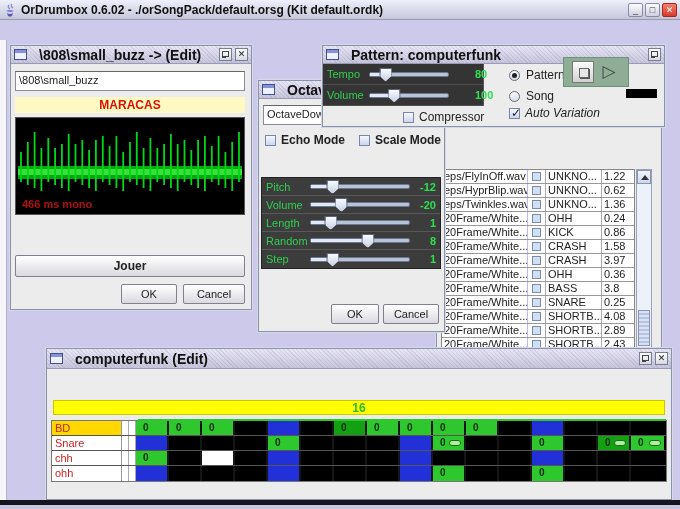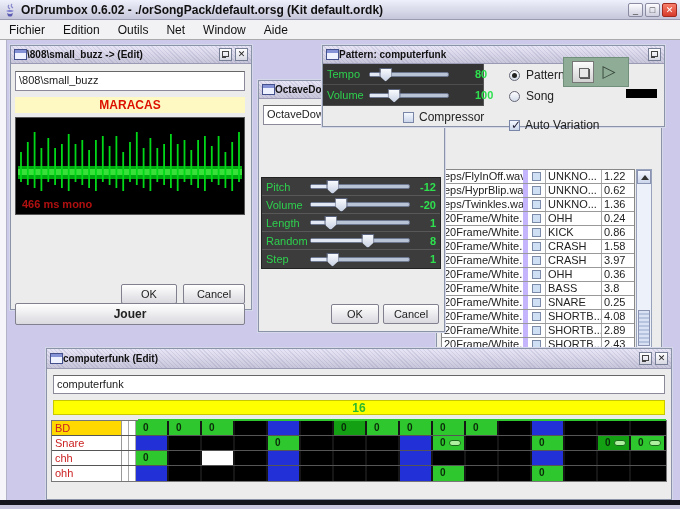--- a/index.html
+++ b/index.html
@@ -25,42 +25,42 @@
   .left-strip { position:absolute; left:0; top:0; width:7px; height:460px; background:#f6f6fa; border-right:1px solid #b2b2c8; }
   .bottom-dark { position:absolute; left:0; top:500px; width:680px; height:5px; background:#15151e; }
   .bottom-light { position:absolute; left:0; top:505px; width:680px; height:4px; background:#c9c6e0; }
 
   
   .frame { position:absolute; background:#ececec; border:1px solid #8a93a8; box-shadow:0 0 0 1px #d4d8e8; }
   .ftitle { height:18px; background:linear-gradient(#e8e6f6,#c8c6da); border-bottom:1px solid #9a9ab4;
     display:flex; align-items:center; padding:0 3px; position:relative;
     background-image:repeating-linear-gradient(45deg, rgba(80,80,130,.12) 0 1px, transparent 1px 3px),
                      linear-gradient(#e8e6f6,#c8c6da); }
-  .ftitle .ttl { font-size:10px; font-weight:bold; color:#111; margin-left:0; white-space:nowrap; flex:1; overflow:hidden; }
+  .ftitle .ttl { font-size:14px; font-weight:bold; color:#111; margin-left:12px; white-space:nowrap; flex:1; overflow:hidden; }
   .ficon { width:13px; height:11px; border:1px solid #44508c; background:#eef1ff; position:relative; flex:none; }
   .ficon::before { content:""; position:absolute; left:0; top:0; right:0; height:3px; background:#8593d6; }
   .fbtn { width:13px; height:13px; border:1px solid #777f96; background:linear-gradient(#fff,#d8d8e4);
     margin-left:3px; position:relative; flex:none; }
   .fbtn.rest::before { content:""; position:absolute; right:2px; top:2px; width:5px; height:4px; border:1px solid #444; }
   .fbtn.rest::after { content:""; position:absolute; left:2px; bottom:2px; width:4px; height:1px; background:#444; }
   .fbtn.close { font-size:9px; font-weight:bold; color:#222; text-align:center; line-height:11px; }
 
   .tfield { background:#fff; border:1px solid #8a8a9a; border-top-color:#666; font-size:11px; color:#222;
     padding:2px 3px; white-space:nowrap; overflow:hidden; }
   .btn { background:linear-gradient(#ffffff,#d9d9df); border:1px solid #80808f; border-radius:2px;
     font-size:11px; color:#222; text-align:center; }
 
   
   .f-sample { left:10px; top:5px; width:242px; height:265px; z-index:20; }
   .f-sample .tfield { position:absolute; left:4px; top:25px; width:230px; height:20px; }
   .banner { position:absolute; left:4px; top:51px; width:230px; height:16px; background:#fef9c3;
     color:#dd1100; font-weight:bold; font-size:12px; text-align:center; line-height:16px; }
   .wavebox { position:absolute; left:4px; top:71px; width:230px; height:98px; background:#000; border:1px solid #555; }
   .wavedur { position:absolute; left:6px; bottom:4px; color:#b01010; font-size:11px; font-weight:bold; }
-  .jouer { position:absolute; left:4px; top:209px; width:230px; height:22px; font-weight:bold; font-size:12px; line-height:20px;margin-top:48px; }
+  .jouer { position:absolute; left:4px; top:209px; width:230px; height:22px; font-weight:bold; font-size:12px; line-height:20px; }
   .f-sample .ok  { position:absolute; left:110px; top:238px; width:56px; height:20px; line-height:18px; }
   .f-sample .cancel { position:absolute; left:172px; top:238px; width:62px; height:20px; line-height:18px; }
 
   
   .f-octave { left:258px; top:40px; width:187px; height:252px; z-index:22; }
   .f-octave .tfield { position:absolute; left:4px; top:24px; width:176px; height:20px; }
   .chkrow { position:absolute; left:6px; top:52px; display:flex; gap:14px; }
   .chk { display:flex; align-items:center; gap:5px; font-size:12px; font-weight:bold; color:#222; }
   .box { width:11px; height:11px; border:1px solid #7a86a8; background:linear-gradient(#f4f8ff,#ccd6ea); position:relative; }
   .box.checked::before { content:"\2713"; position:absolute; left:1px; top:-3px; font-size:12px; color:#1a1a2e; font-weight:bold; }
@@ -75,21 +75,21 @@
     clip-path:polygon(0 0,100% 0,100% 58%,50% 100%,0 58%); }
   .svalue { color:#2ee04e; font-size:11px; font-weight:bold; width:26px; text-align:right; flex:none; }
   .f-octave .ok { position:absolute; left:72px; top:223px; width:48px; height:20px; line-height:18px; }
   .f-octave .cancel { position:absolute; left:124px; top:223px; width:56px; height:20px; line-height:18px; }
 
   
   .f-table { left:436px; top:66px; width:226px; height:282px; z-index:10; }
   .table { position:absolute; left:4px; top:62px; width:194px; border:1px solid #888; border-bottom:none; background:#fff; }
   .trow { display:flex; height:14px; border-bottom:1px solid #999; font-size:11px; color:#222; align-items:center; }
   .tc { padding:0 2px; white-space:nowrap; overflow:hidden; height:100%; line-height:13px; }
-  .tc.file { width:86px; border-right:5px solid #c4b5fd; }
+  .tc.file { width:86px; border-right:1px solid #c4b5fd; }
   .tc.chk  { width:18px; border-right:1px solid #aaa; display:flex; align-items:center; justify-content:center; }
   .chkbox { width:9px; height:9px; background:#cfe0f4; border:1px solid #7a8aa8; display:block; }
   .tc.type { width:56px; border-right:1px solid #aaa; }
   .tc.dur  { flex:1; }
   .vscroll { position:absolute; left:199px; top:62px; width:16px; height:211px; background:#edf1fa; border:1px solid #99a2bb; }
   .sbtn { position:absolute; left:0; width:14px; height:14px; background:linear-gradient(#f4f7ff,#ccd6ec); border:1px solid #8a94b2; }
   .sbtn.up { top:0; } .sbtn.down { bottom:0; }
   .sbtn::before { content:""; position:absolute; left:3px; border-left:4px solid transparent; border-right:4px solid transparent; }
   .sbtn.up::before { top:4px; border-bottom:5px solid #333; }
   .sbtn.down::before { top:4px; border-top:5px solid #333; }
@@ -102,21 +102,21 @@
   .f-pattern { left:322px; top:5px; width:343px; height:82px; z-index:30; }
   .pdark { position:absolute; left:0px; top:18px; width:161px; height:42px; background:#343434; border-right:1px solid #555; }
   .prow { height:21px; display:flex; align-items:center; padding:0 4px; border-bottom:1px solid #4e4e4e; }
   .prow .slabel { width:42px; }
   .prow .svalue { width:30px;padding-left:26px; }
   .pcomp { position:absolute; left:60px; top:64px;padding-left:20px; }
   .radios { position:absolute; left:186px; top:22px; display:flex; flex-direction:column; gap:7px; }
   .radio { display:flex; align-items:center; gap:6px; font-size:12px; color:#222; }
   .rdot { width:11px; height:11px; border-radius:50%; border:1px solid #667; background:linear-gradient(#fdfdff,#d4dcea); position:relative; }
   .rdot.sel::before { content:""; position:absolute; left:2px; top:2px; width:5px; height:5px; border-radius:50%; background:#222; }
-  .pauto { position:absolute; left:186px; top:72px; }
+  .pauto { position:absolute; left:186px; top:60px;font-style:italic; }
   .transport { position:absolute; left:240px; top:11px; width:66px; height:30px; background:#8fac97; border:1px solid #70907c;
     display:flex; align-items:center; justify-content:center; gap:4px; }
   .tstop { width:22px; height:22px; background:linear-gradient(#fcfcfc,#d2d2d2); border:1px solid #777; position:relative; }
   .tstop::before { content:""; position:absolute; left:6px; top:6px; width:8px; height:8px; background:#e8e8e8;
     border:1px solid #666; box-shadow:1px 1px 0 #555; }
   .tplay { width:22px; height:22px; font-size:17px; line-height:21px; text-align:center; color:#39493d; }
   .posbar { position:absolute; left:303px; top:43px; width:31px; height:9px; background:#000; }
 
   
   .f-patedit { left:46px; top:308px; width:626px; height:152px; z-index:40; }
@@ -149,29 +149,20 @@
       <path d="M4 10 q3 2 6 0 l-1 3 q-2 1 -4 0 z" fill="#5a5ab0"></path>
       <path d="M3 8 q4 -2 8 0 q-4 2 -8 0" fill="#7a7ad0"></path>
       <path d="M6 2 q-2 2 1 4 M9 1 q-2 2 1 4" stroke="#8888cc" fill="none" stroke-width="1.2"></path>
     </svg>
     <span class="main-title">OrDrumbox 0.6.02 - ./orSongPack/default.orsg (Kit default.ordk)</span>
     <span class="winbtn">_</span>
     <span class="winbtn">□</span>
     <span class="winbtn close">✕</span>
   </div>
 
-  <div class="menubar">
-
-  <span class="menu-item">Fichier</span>
-      <span class="menu-item">Edition</span>
-      <span class="menu-item">Outils</span>
-      <span class="menu-item">Net</span>
-      <span class="menu-item">Window</span>
-      <span class="menu-item">Aide</span>
-    </div>
 
   <div class="desktop">
     <div class="left-strip"></div>
 
     <div class="frame f-table">
       <div class="table">
 
           <div class="trow">
             <div class="tc file">eps/FlyInOff.wav</div>
             <div class="tc chk">
@@ -329,20 +320,30 @@
       <button class="btn ok">OK</button>
       <button class="btn cancel">Cancel</button>
     </div>
 
     <div class="frame f-octave">
       <div class="ftitle">
         <span class="ficon"></span>
         <span class="ttl">OctaveDown</span>
       </div>
       <div class="tfield">OctaveDown</div>
+      <div class="chkrow">
+        <span class="chk">
+          <span class="box"></span>
+          <span>Echo Mode</span>
+        </span>
+        <span class="chk">
+          <span class="box"></span>
+          <span>Scale Mode</span>
+        </span>
+      </div>
       <div class="slider-panel">
 
           <div class="srow">
             <span class="slabel">Pitch</span>
             <span class="strack">
               <span class="sfill" style="width: 22%;"></span>
               <span class="sthumb" style="left: 22%;"></span>
             </span>
             <span class="svalue">-12</span>
           </div>
@@ -436,21 +437,20 @@
       <div class="posbar"></div>
     </div>
 
     <div class="frame f-patedit">
       <div class="ftitle">
         <span class="ficon"></span>
         <span class="ttl">computerfunk (Edit)</span>
         <span class="fbtn rest"></span>
         <span class="fbtn close">✕</span>
       </div>
-      <div class="tfield">computerfunk</div>
       <div class="stepsbar">16</div>
       <div class="seq-grid">
         <div class="steps-top-line"></div>
       <div class="seq-row">
             <div class="seq-label sel">BD</div>
             <div class="seq-mini"></div>
             <div class="seq-mini"></div>
             <div class="seq-steps">
               <div class="seq-cell" style="background: rgb(46, 200, 46);">
                 <span class="cellval">0</span>

